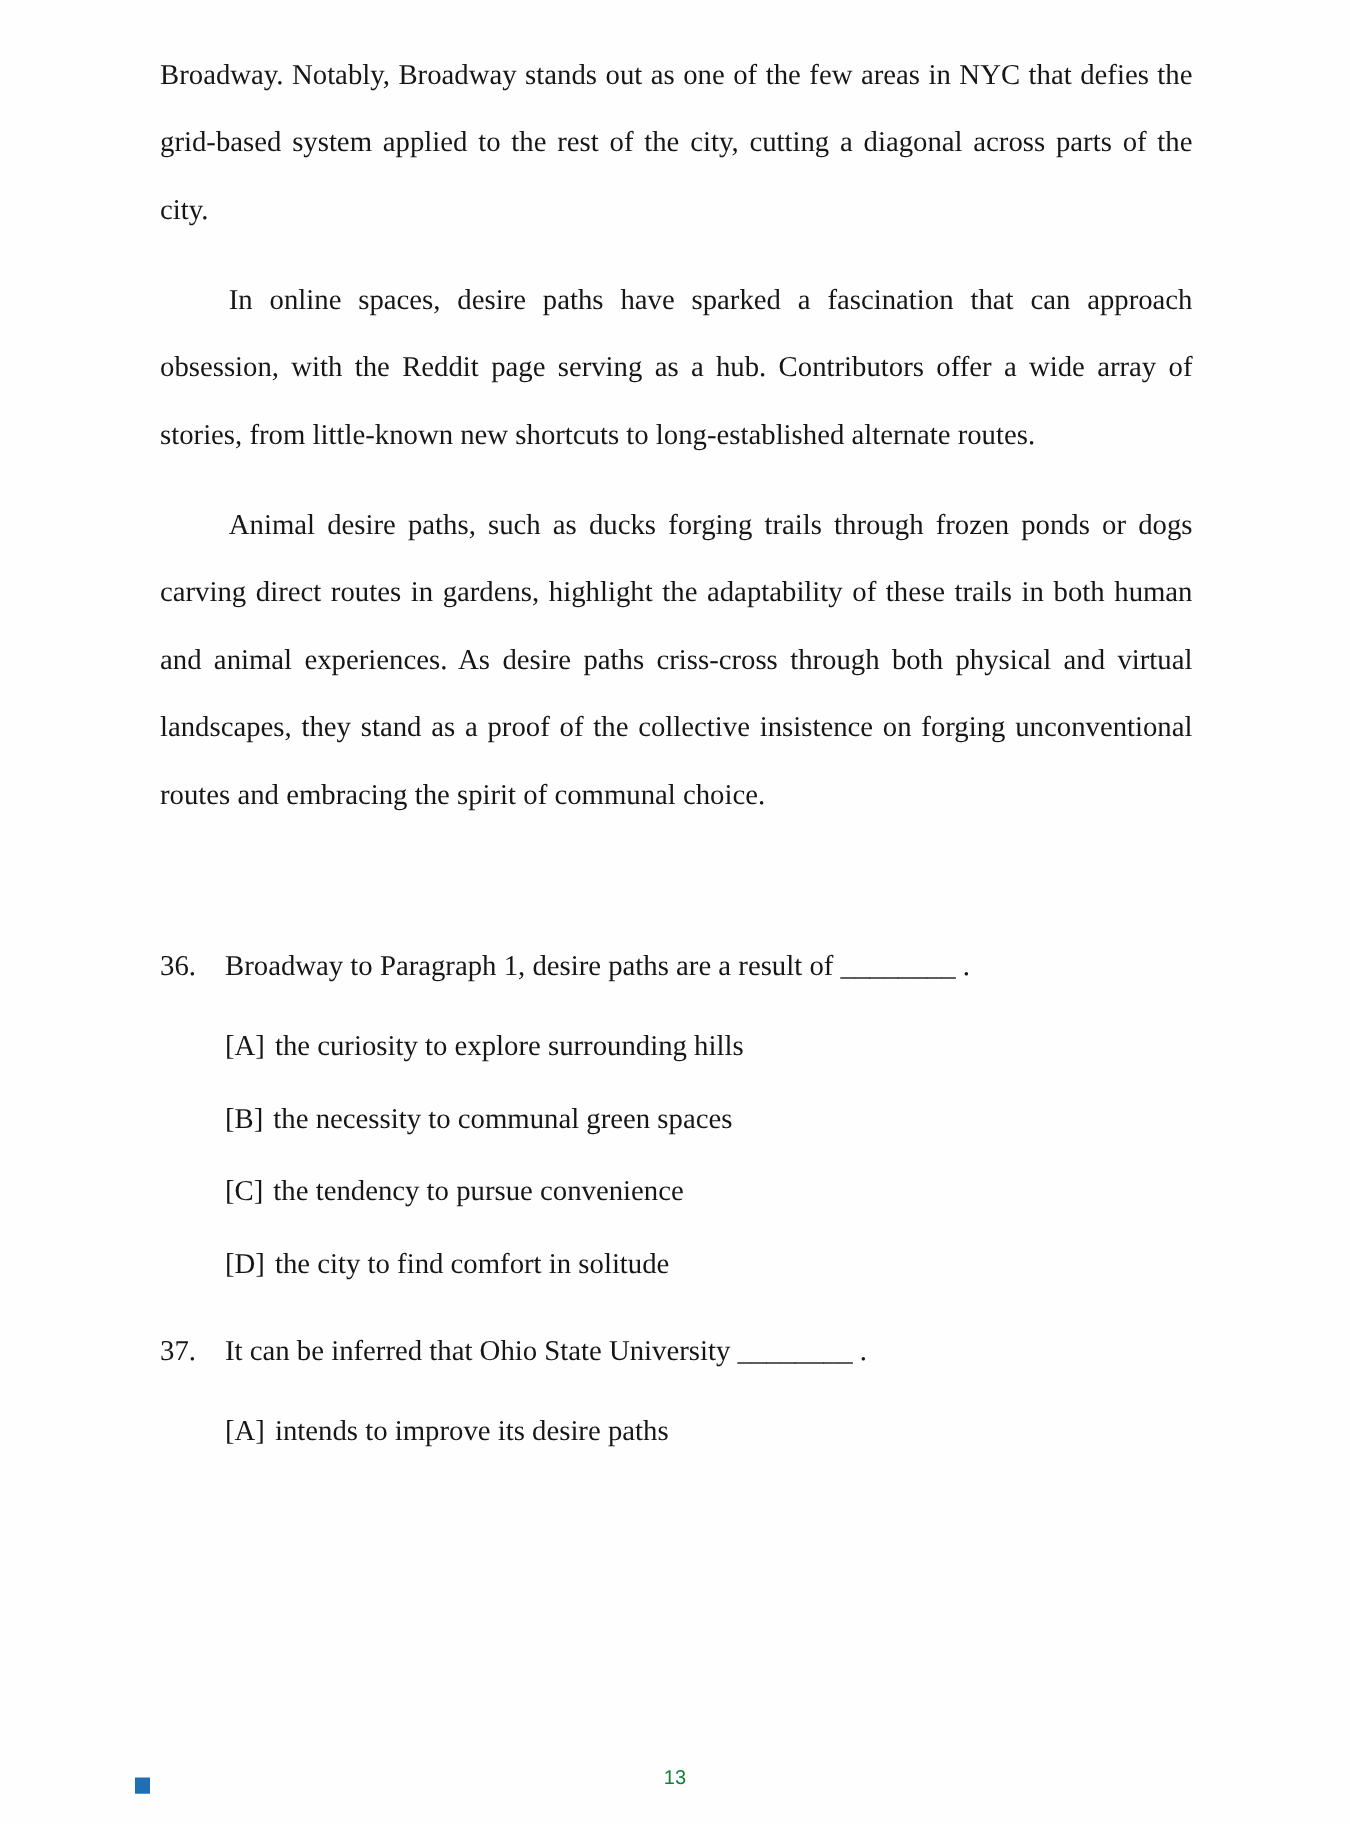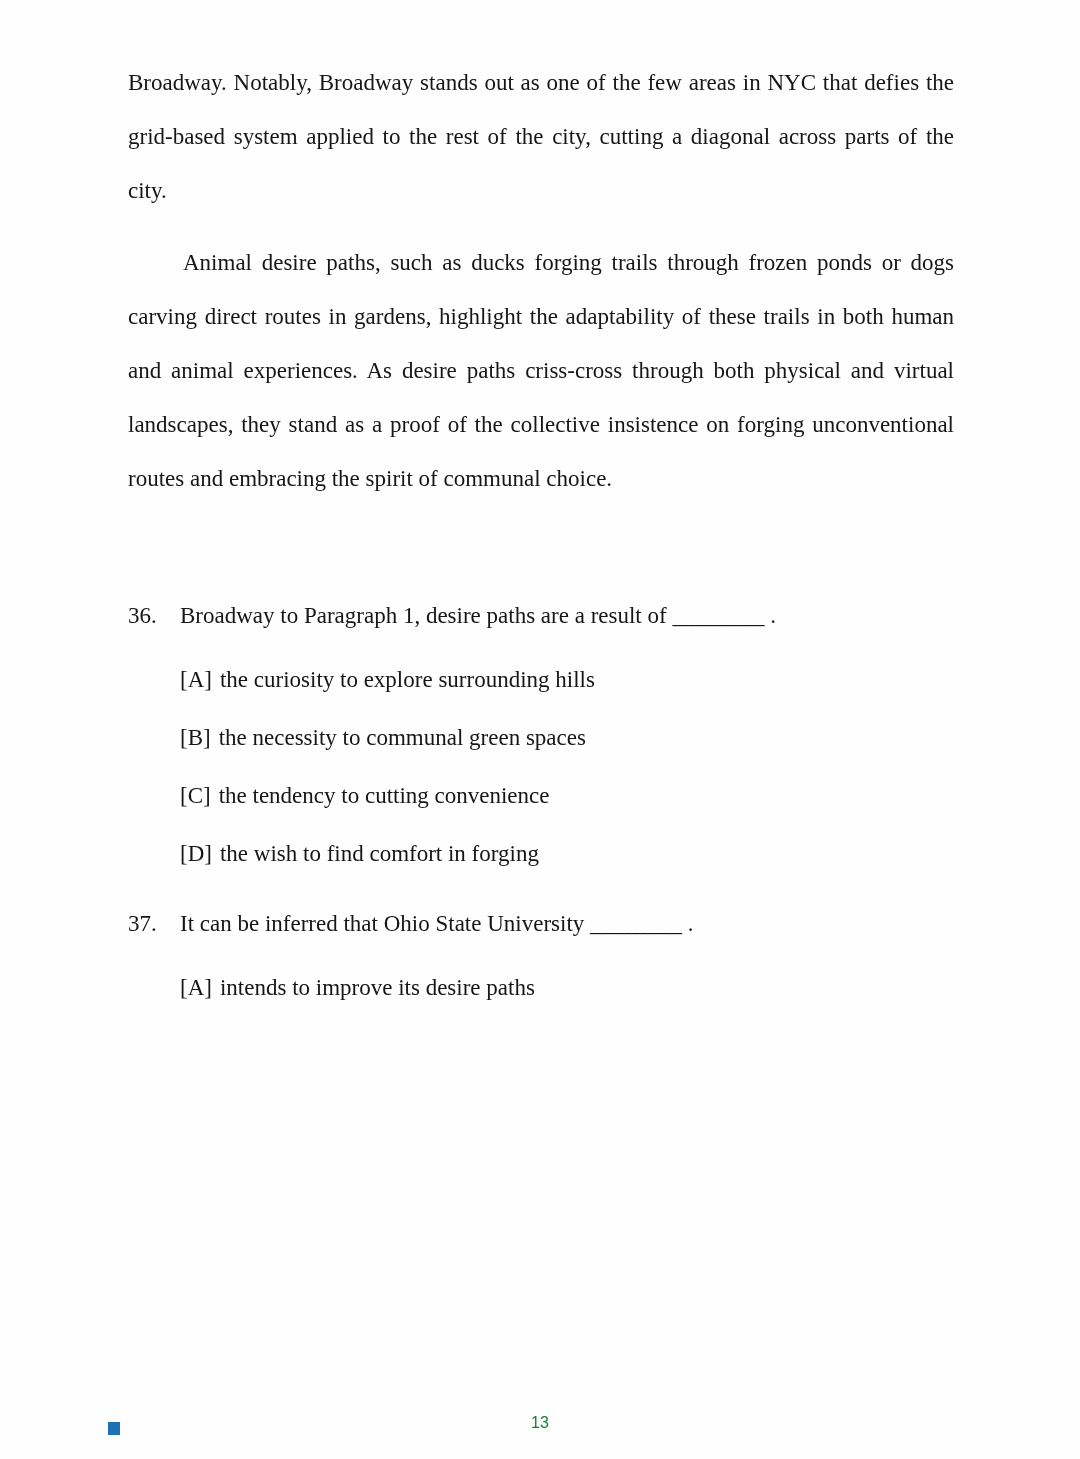--- a/index.html
+++ b/index.html
@@ -7,21 +7,21 @@
     padding: 0;
     background: #ffffff;
   }
   .page {
     position: relative;
     width: 1080px;
     height: 1459px;
     margin: 0 auto;
     background: #fefefe;
     box-sizing: border-box;
-    padding: 56px 126px 0 128px;
+    padding: 33px 126px 0 128px;
     font-family: "Liberation Serif", "DejaVu Serif", serif;
     color: #161616;
     overflow: hidden;
   }
   .passage p {
     margin: 0 0 18px 0;
     font-size: 23px;
     line-height: 54px;
     text-align: justify;
   }
@@ -83,42 +83,43 @@
     background: #1f6fb5;
   }
 </style>
 </head>
 <body>
 
 <div class="page">
 
   <section class="passage">
     <p>Broadway. Notably, Broadway stands out as one of the few areas in NYC that defies the grid-based system applied to the rest of the city, cutting a diagonal across parts of the city.</p>
+    <p class="indent">In online spaces, desire paths have sparked a fascination that can approach obsession, with the Reddit page serving as a hub. Contributors offer a wide array of stories, from little-known new shortcuts to long-established alternate routes.</p>
     <p class="indent">Animal desire paths, such as ducks forging trails through frozen ponds or dogs carving direct routes in gardens, highlight the adaptability of these trails in both human and animal experiences. As desire paths criss-cross through both physical and virtual landscapes, they stand as a proof of the collective insistence on forging unconventional routes and embracing the spirit of communal choice.</p>
   </section>
 
   <section class="questions">
 
     <div class="question">
       <div class="qhead">
         <span class="qnum">36.</span>
         <span class="qstem">Broadway to Paragraph 1, desire paths are a result of ________ .</span>
       </div>
       <div class="options">
         <div class="option">
           <span class="opt-label">[A]</span><span>the curiosity to explore surrounding hills</span>
         </div>
         <div class="option">
           <span class="opt-label">[B]</span><span>the necessity to communal green spaces</span>
         </div>
         <div class="option extra-gap">
-          <span class="opt-label">[C]</span><span>the tendency to cutting convenience</span>
+          <span class="opt-label">[C]</span><span>the tendency to pursue convenience</span>
         </div>
         <div class="option">
-          <span class="opt-label">[D]</span><span>the wish to find comfort in forging</span>
+          <span class="opt-label">[D]</span><span>the city to find comfort in solitude</span>
         </div>
       </div>
     </div>
 
     <div class="question">
       <div class="qhead">
         <span class="qnum">37.</span>
         <span class="qstem">It can be inferred that Ohio State University ________ .</span>
       </div>
       <div class="options">

